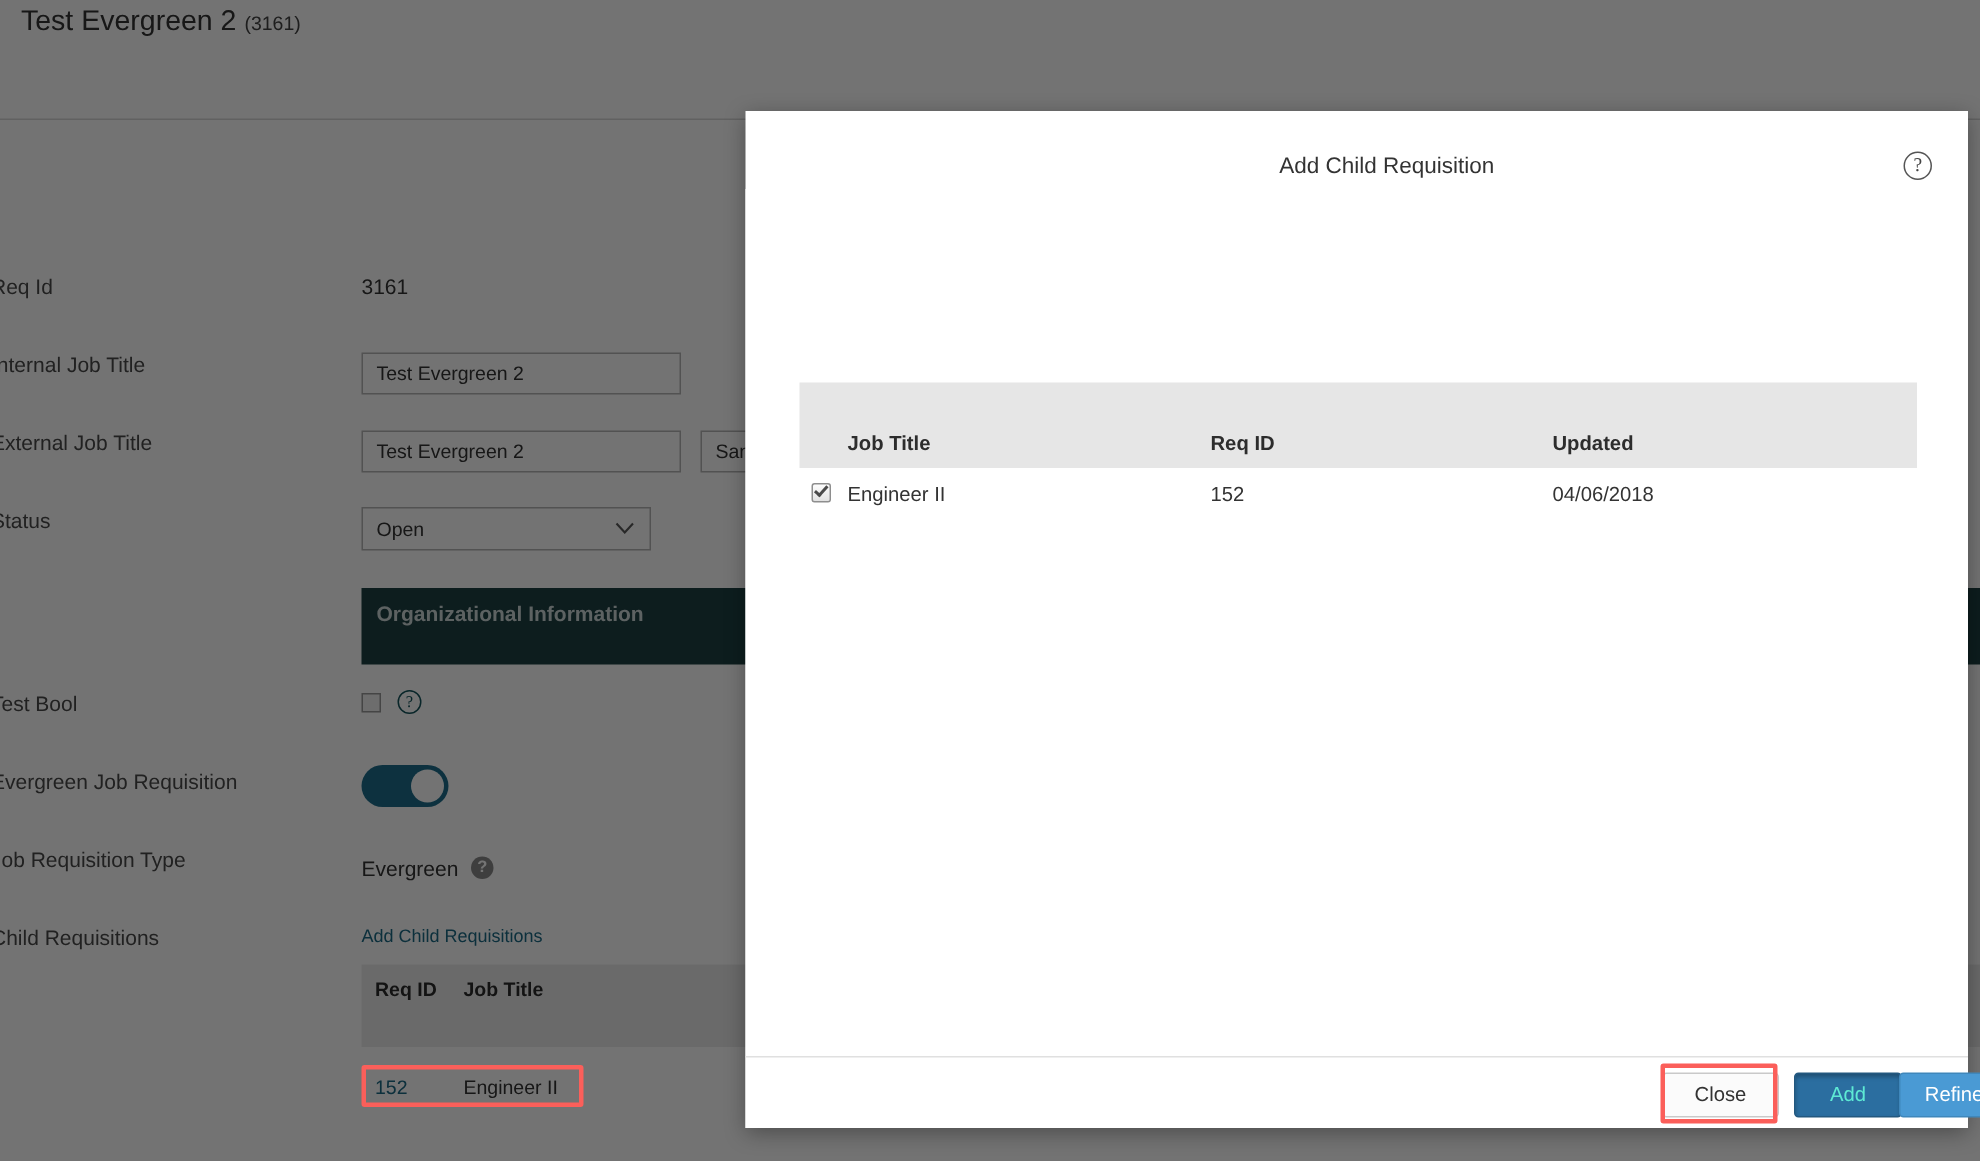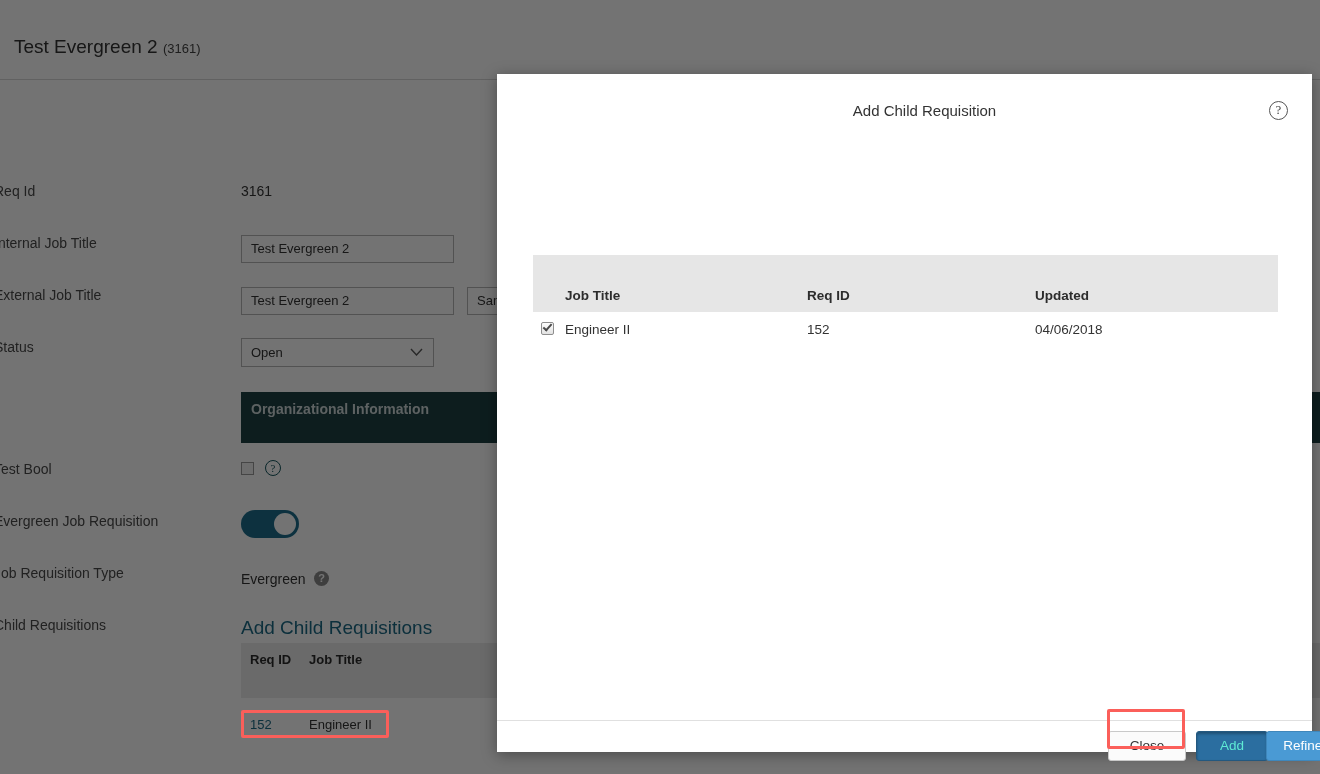--- a/index.html
+++ b/index.html
@@ -21,21 +21,20 @@
     position: absolute; inset: 0;
     background: #ffffff;
   }
 
   .page-title {
     position: absolute;
     left: 14px; top: 4px;
     font-size: 19px;
     color: #333333;
     white-space: nowrap;
-    margin-top: 32px;
   }
   .page-title .req-num {
     font-size: 13px;
     color: #444444;
   }
 
   .tabbar {
     position: absolute;
     left: 0; top: 44px;
     width: 1320px; height: 32px;
@@ -147,21 +146,21 @@
   }
   .toggle .knob {
     position: absolute;
     right: 3px; top: 3px;
     width: 22px; height: 22px;
     border-radius: 50%;
     background: #ffffff;
   }
   .link {
     position: absolute;
-    font-size: 19px;
+    font-size: 12px;
     color: #1c6a86;
     white-space: nowrap;
   }
   .minitable-head {
     position: absolute;
     background: #ececec;
     font-size: 13px;
     font-weight: bold;
     color: #2c2c2c;
   }
@@ -263,21 +262,21 @@
     border-width: 0 2px 2px 0;
     transform: rotate(42deg);
   }
   .col-title { left: 32px; }
   .col-req   { left: 274px; }
   .col-upd   { left: 502px; }
 
   #modal-footer {
     position: absolute;
     left: 0; right: 0; bottom: 0;
-    height: 32px;
+    height: 48px;
     border-top: 1px solid #e0e0e0;
     background: #ffffff;
   }
   .btn {
     position: absolute;
     top: 10px;
     height: 30px;
     border-radius: 3px;
     font-size: 13.5px;
     line-height: 28px;

